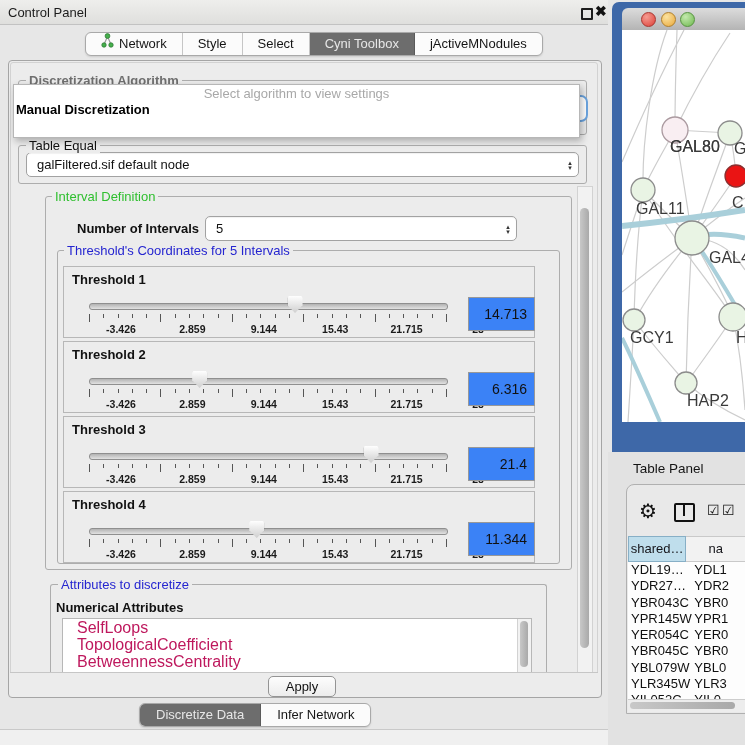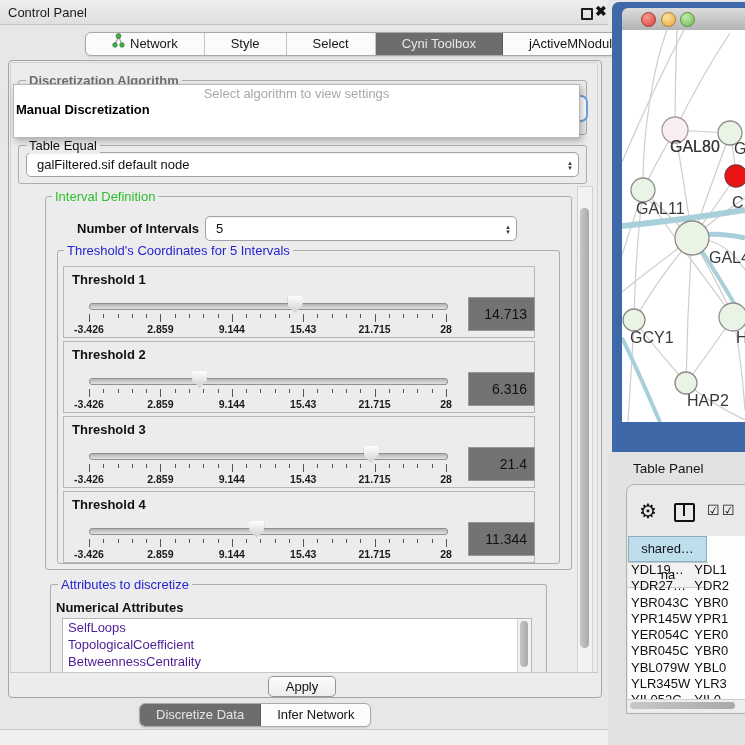--- a/index.html
+++ b/index.html
@@ -10,21 +10,21 @@
   
   .cp-titlebar{left:0;top:0;width:608px;height:24px;background:linear-gradient(#eeeeec,#dfdfdd);
                border-bottom:1px solid #c2c2c2;}
   .cp-title{left:8px;top:5px;font-size:13px;color:#1b1b1b;}
   .float-btn{left:581px;top:8px;width:8px;height:8px;border:2px solid #1d1d1d;border-radius:1px;}
   .close-btn{left:595px;top:3px;font-size:14px;font-weight:bold;color:#111;}
 
   
   .seg{display:flex;border:1px solid #a9a9a9;border-radius:6px;overflow:hidden;background:#fbfbfb;
        height:22px;box-shadow:0 1px 2px rgba(0,0,0,.12);}
-  .seg-tab{padding:0 26px;font-size:13px;line-height:22px;color:#151515;border-right:1px solid #c6c6c6;
+  .seg-tab{padding:0 15px;font-size:13px;line-height:22px;color:#151515;border-right:1px solid #c6c6c6;
            display:flex;align-items:center;gap:5px;white-space:nowrap;}
   .seg-tab:last-child{border-right:none;}
   .seg-tab.selected{background:#6d6d6d;color:#e7e7e7;border-right-color:#5a5a5a;}
 
   
   .main-panel{left:8px;top:60px;width:592px;height:636px;background:#ececec;
               border:1px solid #a5a5a5;border-radius:4px;}
   .main-inner{left:10px;top:62px;width:586px;height:630px;border:1px solid #d2d2d2;border-radius:3px;}
 
   .group-border{border:1px solid #adadad;border-radius:3px;}
@@ -47,28 +47,28 @@
   .thr-box{left:63px;width:470px;height:70px;border:1px solid #b7b7b7;background:#ececec;}
   .thr-label{position:absolute;left:8px;top:5px;font-size:13px;font-weight:bold;color:#111;}
   .sl-track{position:absolute;left:25px;top:36px;width:357px;height:5px;border:1px solid #8f8f8f;
             border-radius:3px;background:linear-gradient(#b3b3b3,#e2e2e2);}
   .sl-thumb{position:absolute;top:29px;width:15px;height:17px;
             clip-path:polygon(8% 0,92% 0,100% 12%,100% 55%,50% 100%,0 55%,0 12%);
             background:linear-gradient(#fefefe,#cfcfcf);filter:drop-shadow(0 0 1px #777);}
   .sl-ticks{position:absolute;left:25px;top:47px;width:358px;height:9px;}
   .sl-tick{position:absolute;top:0;width:1px;background:#555;}
   .sl-labels{position:absolute;left:25px;top:56px;width:358px;height:12px;}
-  .sl-lab{position:absolute;transform:translateX(-50%);font-size:10.5px;font-weight:bold;color:#1a1a1a;}
-  .thr-value{position:absolute;left:404px;top:30px;width:58px;height:32px;background:#737373;
+  .sl-lab{position:absolute;transform:translateX(-50%);font-size:10.5px;font-weight:bold;color:#1a1a1a;margin-left:32px;}
+  .thr-value{position:absolute;left:404px;top:30px;width:58px;height:32px;background:#3b82f6;
              border:1px solid #989898;font-size:14px;color:#111;text-align:right;
              line-height:32px;padding-right:7px;}
 
   
   .attr-list{background:#fff;border:1px solid #b7b7b7;overflow:hidden;}
-  .list-item{font-size:13px;color:#4c1d95;line-height:17px;padding-left:5px;white-space:nowrap;}
+  .list-item{font-size:16px;color:#be185d;line-height:17px;padding-left:14px;white-space:nowrap;}
   .scroll-track{background:#f2f2f2;border:1px solid #d2d2d2;}
   .scroll-thumb{background:linear-gradient(90deg,#c8c8c8,#a9a9a9);border-radius:5px;}
 
   .btn{background:linear-gradient(#fdfdfd,#ececec);border:1px solid #949494;border-radius:5px;
        font-size:13px;color:#111;text-align:center;}
 
   
   .net-window{left:612px;top:2px;width:133px;height:450px;background:#3e68a8;border-top-left-radius:7px;}
   .net-titlebar{left:622px;top:8px;width:123px;height:22px;border-top-left-radius:6px;
                 background:linear-gradient(#dcdcdc,#b4b4b4);border-bottom:1px solid #8d8d8d;}
@@ -81,21 +81,21 @@
   
   .tp-area{left:608px;top:452px;width:137px;height:293px;background:#e2e2e2;}
   .tp-title{left:633px;top:461px;font-size:13.5px;color:#141414;}
   .tp-container{left:626px;top:484px;width:125px;height:228px;background:#e9e9e9;
                 border:1px solid #b0b0b0;border-radius:8px 8px 0 0;}
   .gear-ic{left:639px;top:499px;font-size:20px;color:#111;}
   .split-ic{left:674px;top:503px;width:17px;height:15px;border:2px solid #111;border-radius:2px;}
   .split-ic:before{content:"";position:absolute;left:7px;top:0;width:2px;height:11px;background:#111;}
   .chk-ic{top:502px;font-size:14px;color:#111;}
   .tp-table{left:628px;top:536px;width:117px;height:163px;background:#fdfdfd;overflow:hidden;}
-  .tp-head{display:flex;height:26px;flex-direction:column;}
+  .tp-head{display:flex;height:26px;}
   .th1{width:77px;background:#bfdeec;border:1px solid #87afc6;font-size:13px;color:#15151a;
        text-align:center;line-height:24px;}
   .th2{width:80px;background:#f2f2f2;border-top:1px solid #c9c9c9;border-bottom:1px solid #c9c9c9;
        font-size:13px;color:#15151a;text-align:center;line-height:24px;}
   .trow{display:flex;height:16.3px;font-size:13px;color:#101010;}
   .tc1{width:75px;padding-left:3px;overflow:hidden;white-space:nowrap;}
   .tc2{width:60px;overflow:hidden;white-space:nowrap;}
   .tp-hscroll{left:628px;top:699px;width:117px;height:12px;background:#ededed;border-top:1px solid #cdcdcd;}
   .green-lbl{color:#2ebf2e;} .blue-lbl{color:#2525d0;}
 </style>

